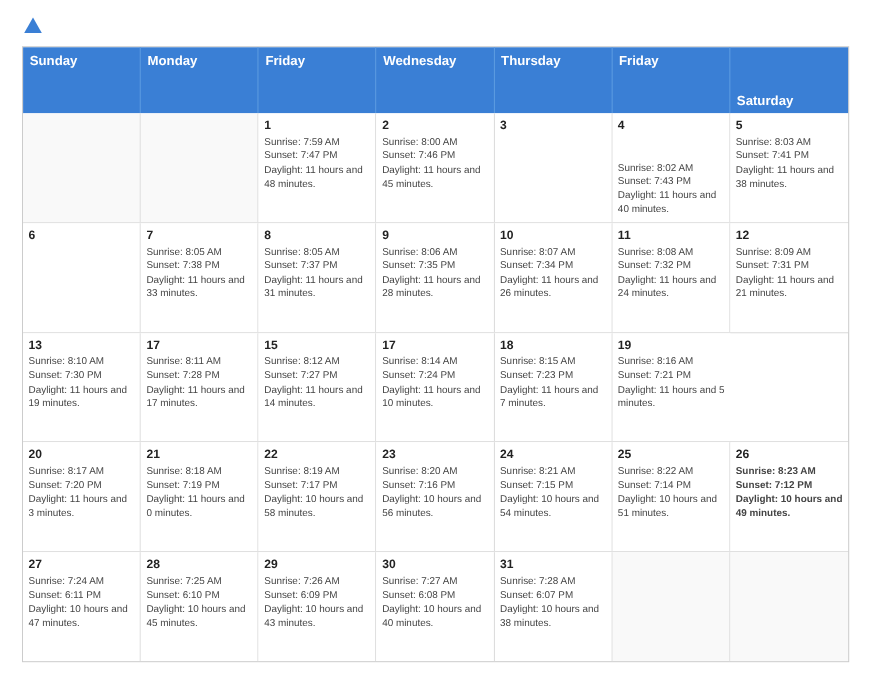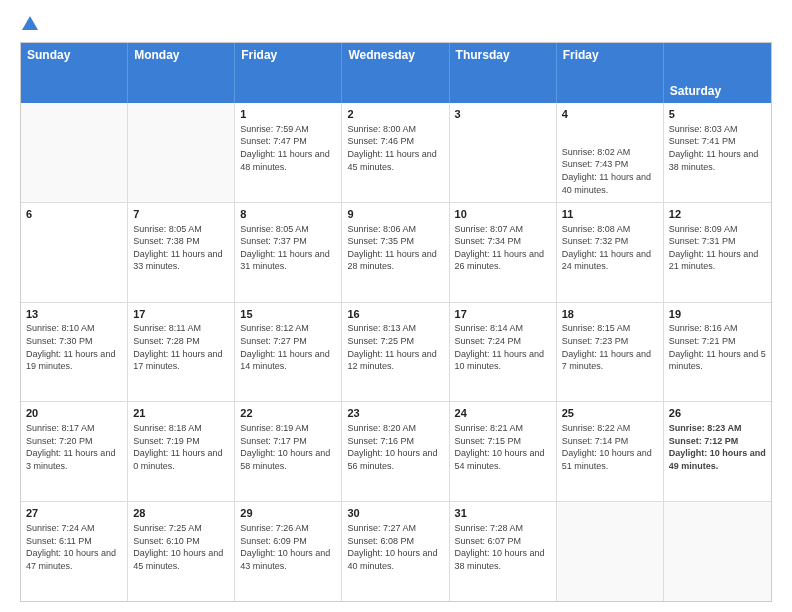--- a/index.html
+++ b/index.html
@@ -234,26 +234,20 @@
 Sunset: 7:28 PM
 Daylight: 11 hours and 17 minutes.</div>
           </div>
           <div class="cal-cell">
             <span class="day-number">15</span>
             <div class="cell-text" style="white-space: pre-line;">Sunrise: 8:12 AM
 Sunset: 7:27 PM
 Daylight: 11 hours and 14 minutes.</div>
           </div>
           <div class="cal-cell">
-            <span class="day-number">16</span>
-            <div class="cell-text" style="white-space: pre-line;">Sunrise: 8:13 AM
-Sunset: 7:25 PM
-Daylight: 11 hours and 12 minutes.</div>
-          </div>
-          <div class="cal-cell">
             <span class="day-number">17</span>
             <div class="cell-text" style="white-space: pre-line;">Sunrise: 8:14 AM
 Sunset: 7:24 PM
 Daylight: 11 hours and 10 minutes.</div>
           </div>
           <div class="cal-cell">
             <span class="day-number">18</span>
             <div class="cell-text" style="white-space: pre-line;">Sunrise: 8:15 AM
 Sunset: 7:23 PM
 Daylight: 11 hours and 7 minutes.</div>

